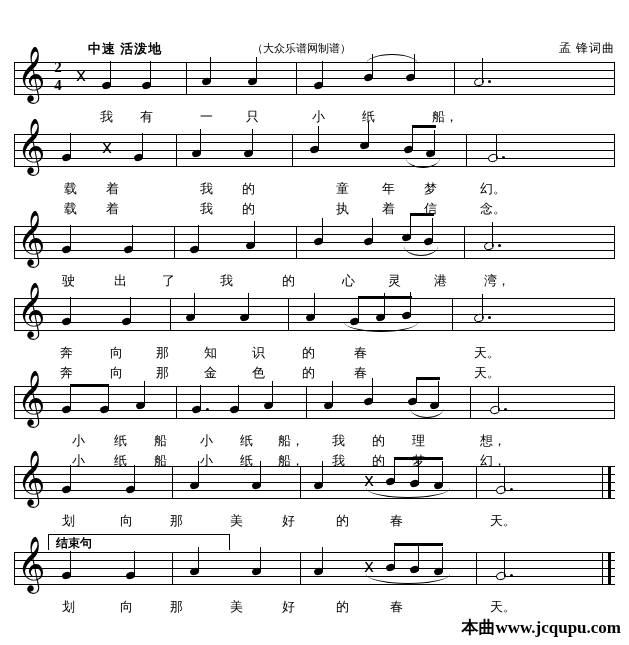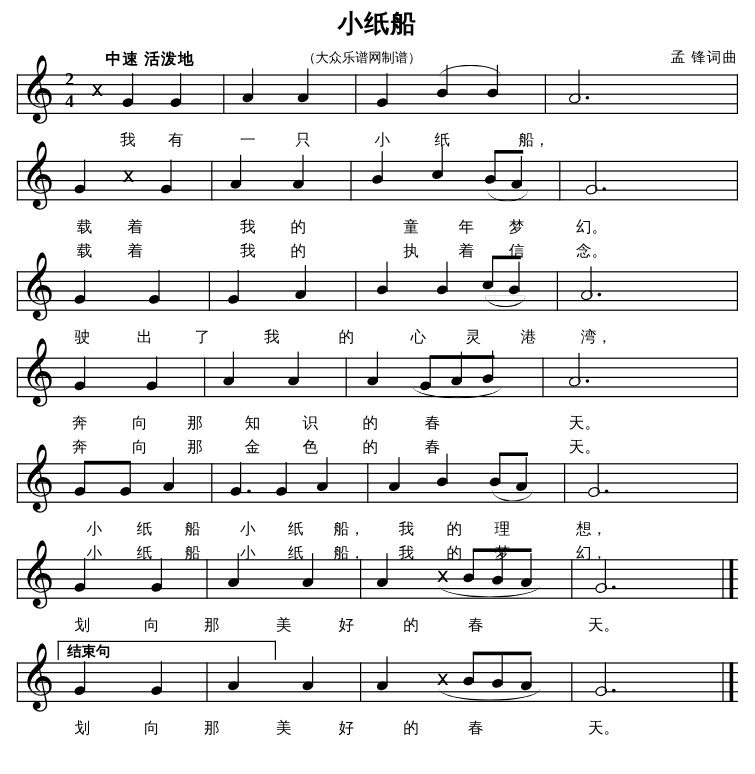--- a/index.html
+++ b/index.html
@@ -196,21 +196,20 @@
     font-size: 12px;
     font-weight: bold;
     font-family: "Liberation Serif", serif;
   }
 </style>
 </head>
 <body>
 
 <div class="sheet">
 
-  <div class="title">小纸船</div>
   <div class="tempo">中速 活泼地</div>
   <div class="source">（大众乐谱网制谱）</div>
   <div class="composer">孟 锋词曲</div>
 
   <div class="system" style="top:62px;">
     <div class="staff">
       <div class="line l0"></div>
         <div class="line l1"></div>
         <div class="line l2"></div>
         <div class="line l3"></div>
@@ -598,13 +597,14 @@
     <div class="lyric" style="top:46px; left:48px;">划</div>
     <div class="lyric" style="top:46px; left:106px;">向</div>
     <div class="lyric" style="top:46px; left:156px;">那</div>
     <div class="lyric" style="top:46px; left:216px;">美</div>
     <div class="lyric" style="top:46px; left:268px;">好</div>
     <div class="lyric" style="top:46px; left:322px;">的</div>
     <div class="lyric" style="top:46px; left:376px;">春</div>
     <div class="lyric" style="top:46px; left:476px;">天。</div>
   </div>
 
+  <div class="watermark">本曲www.jcqupu.com</div>
 </div>
 
 </body></html>

